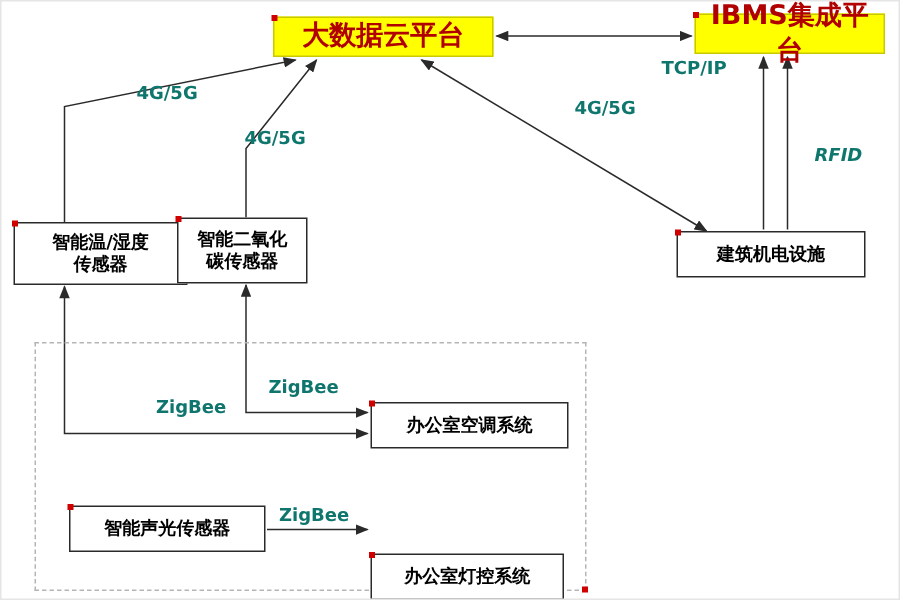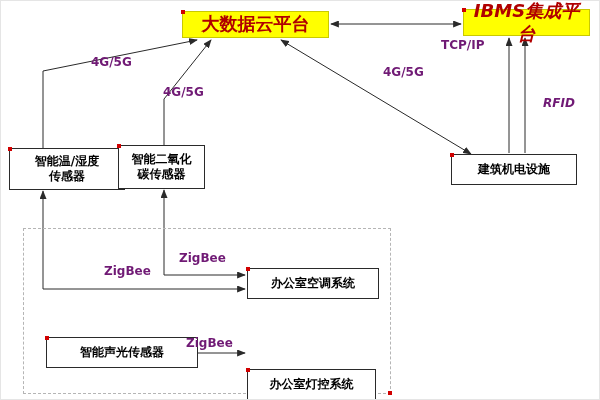--- a/index.html
+++ b/index.html
@@ -10,21 +10,21 @@
   .mfill{fill:var(--line,#2a2a2a);}
   .node{position:absolute;box-sizing:border-box;display:flex;align-items:center;justify-content:center;
         text-align:center;font-size:12px;font-weight:bold;color:var(--node-text,#000);
         background:var(--node-bg,#fff);border:1px solid var(--node-border,#2a2a2a);
         white-space:pre-line;line-height:1.25;padding:2px 4px;}
   .node::before{content:"";position:absolute;left:-2px;top:-2px;width:4px;height:4px;background:var(--handle,#d00000);}
   .platform{background:var(--platform-bg,#ffff00);border:1px solid var(--platform-border,#c9c900);
             color:var(--platform-text,#b00000);font-size:18px;}
   .dashedzone{position:absolute;left:22px;top:227px;width:368px;height:166px;border:1px dashed var(--dashed-border,#b5b5b5);box-sizing:border-box;}
   .dashedzone::after{content:"";position:absolute;right:-2px;bottom:-2px;width:4px;height:4px;background:var(--handle,#d00000);}
-  .elabel{position:absolute;font-size:12px;font-weight:bold;color:#701a75;white-space:nowrap;}
+  .elabel{position:absolute;font-size:12px;font-weight:bold;color:#0f766e;white-space:nowrap;}
 </style>
 </head>
 <body>
 
 <div id="stage">
 
   <svg id="wires" viewBox="0 0 600 400">
     <defs>
       <marker id="arr" viewBox="0 0 10 8" refX="9" refY="4" markerWidth="9" markerHeight="7" orient="auto">
         <path class="mfill" d="M0,0 L10,4 L0,8 Z"></path>
@@ -41,33 +41,33 @@
     <polyline class="edge" points="524,152 524,37" marker-end="url(#arr)"></polyline>
     <polyline class="edge" points="42,190 42,288 244,288" marker-start="url(#arrRev)" marker-end="url(#arr)"></polyline>
     <polyline class="edge" points="163,189 163,274 244,274" marker-start="url(#arrRev)" marker-end="url(#arr)"></polyline>
     <polyline class="edge" points="177,352 244,352" marker-end="url(#arr)"></polyline>
   </svg>
 
   <div class="dashedzone"></div>
 
   <div class="node platform" style="left:181px;top:10px;width:147px;height:27px;">大数据云平台</div>
 
-  <div class="node platform" style="left:462px;top:8px;width:127px;height:27px;font-style:italic;">IBMS集成平台</div>
+  <div class="node platform" style="left:462px;top:8px;width:127px;height:27px;">IBMS集成平台</div>
 
   <div class="node" style="left:8px;top:147px;width:116px;height:42px;">智能温/湿度
 传感器</div>
 
   <div class="node" style="left:117px;top:144px;width:87px;height:44px;">智能二氧化
 碳传感器</div>
 
   <div class="node" style="left:246px;top:267px;width:132px;height:31px;">办公室空调系统</div>
 
   <div class="node" style="left:450px;top:153px;width:126px;height:31px;">建筑机电设施</div>
 
-  <div class="node" style="left:45px;top:336px;width:152px;height:31px;">智能声光传感器</div>
+  <div class="node" style="left:45px;top:336px;width:131px;height:31px;">智能声光传感器</div>
 
   <div class="node" style="left:246px;top:336px;width:129px;height:31px;margin-top:32px;">办公室灯控系统</div>
 
   <div class="elabel" style="left:90px;top:54px;">4G/5G</div>
   <div class="elabel" style="left:162px;top:84px;">4G/5G</div>
   <div class="elabel" style="left:382px;top:64px;">4G/5G</div>
   <div class="elabel" style="left:440px;top:37px;">TCP/IP</div>
   <div class="elabel" style="left:542px;top:95px;font-style:italic;">RFID</div>
   <div class="elabel" style="left:103px;top:263px;">ZigBee</div>
   <div class="elabel" style="left:178px;top:250px;">ZigBee</div>

